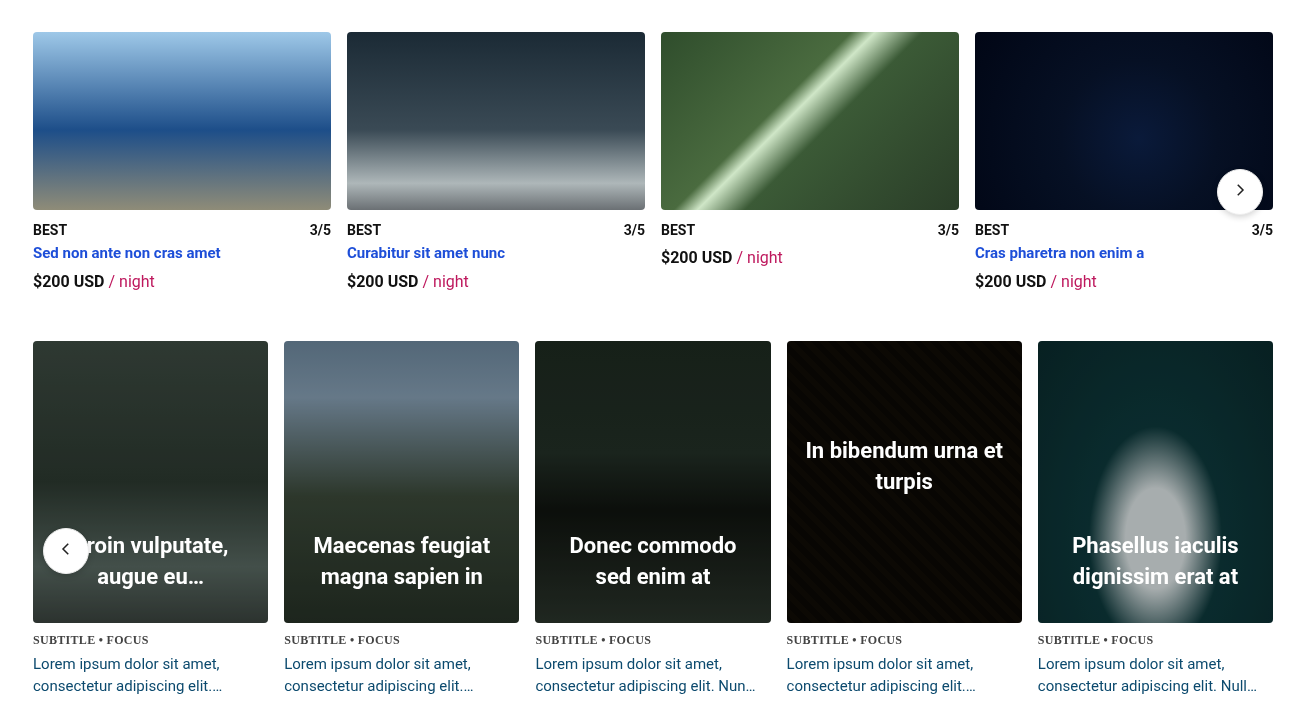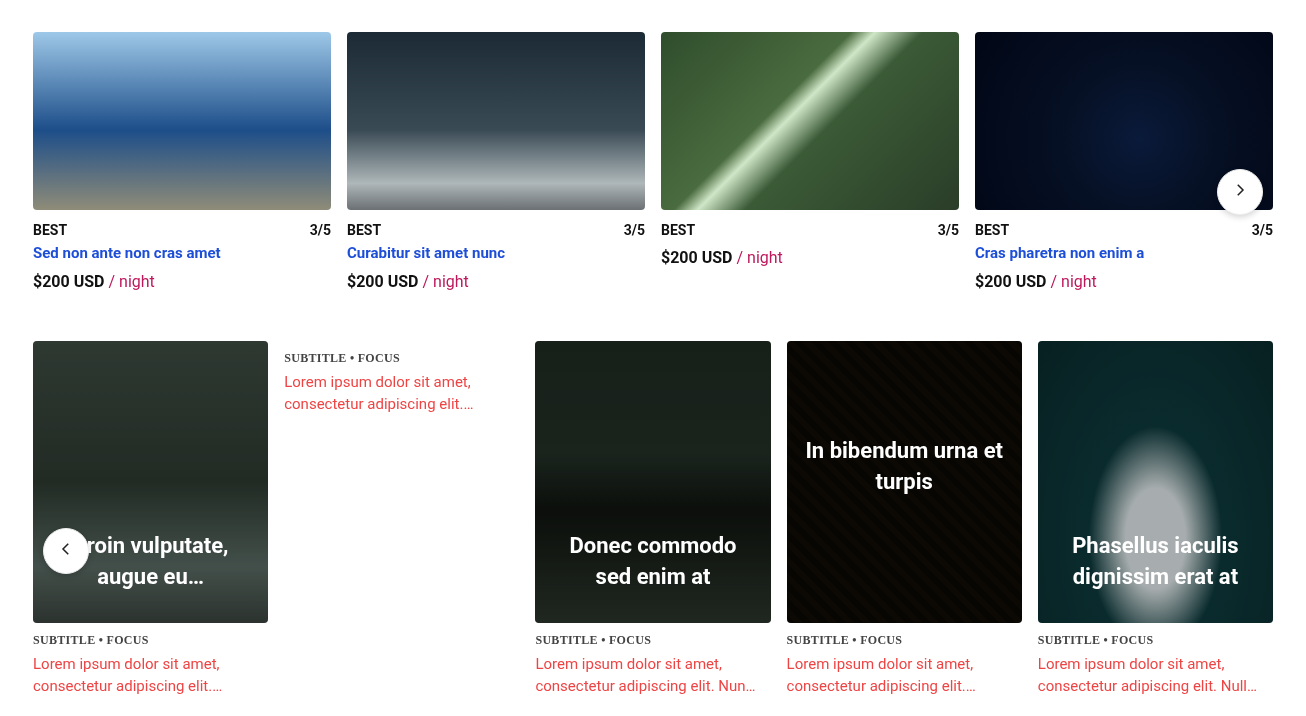--- a/index.html
+++ b/index.html
@@ -106,21 +106,21 @@
     margin-top: 10px;
     font-size: 12px;
     font-weight: 700;
     letter-spacing: 0.3px;
     color: #444;
     font-family: Liberation Serif, serif;
   }
   .desc {
     margin-top: 6px;
     font-size: 15px;
-    color: #ef4444;
+    color: #0c4a6e;
     line-height: 1.45;
     display: -webkit-box;
     -webkit-line-clamp: 2;
     -webkit-box-orient: vertical;
     overflow: hidden;
   }
 
   
   .nav-btn {
     position: absolute;
@@ -233,20 +233,23 @@
 
     <div class="card2">
       <div class="hero img-forest-river">
         <div class="hero-title">Proin vulputate, augue eu…</div>
       </div>
       <div class="subtitle">SUBTITLE • FOCUS</div>
       <div class="desc">Lorem ipsum dolor sit amet, consectetur adipiscing elit.…</div>
     </div>
 
     <div class="card2">
+      <div class="hero img-coast">
+        <div class="hero-title">Maecenas feugiat magna sapien in</div>
+      </div>
       <div class="subtitle">SUBTITLE • FOCUS</div>
       <div class="desc">Lorem ipsum dolor sit amet, consectetur adipiscing elit.…</div>
     </div>
 
     <div class="card2">
       <div class="hero img-tunnel">
         <div class="hero-title">Donec commodo sed enim at</div>
       </div>
       <div class="subtitle">SUBTITLE • FOCUS</div>
       <div class="desc">Lorem ipsum dolor sit amet, consectetur adipiscing elit. Nun…</div>

